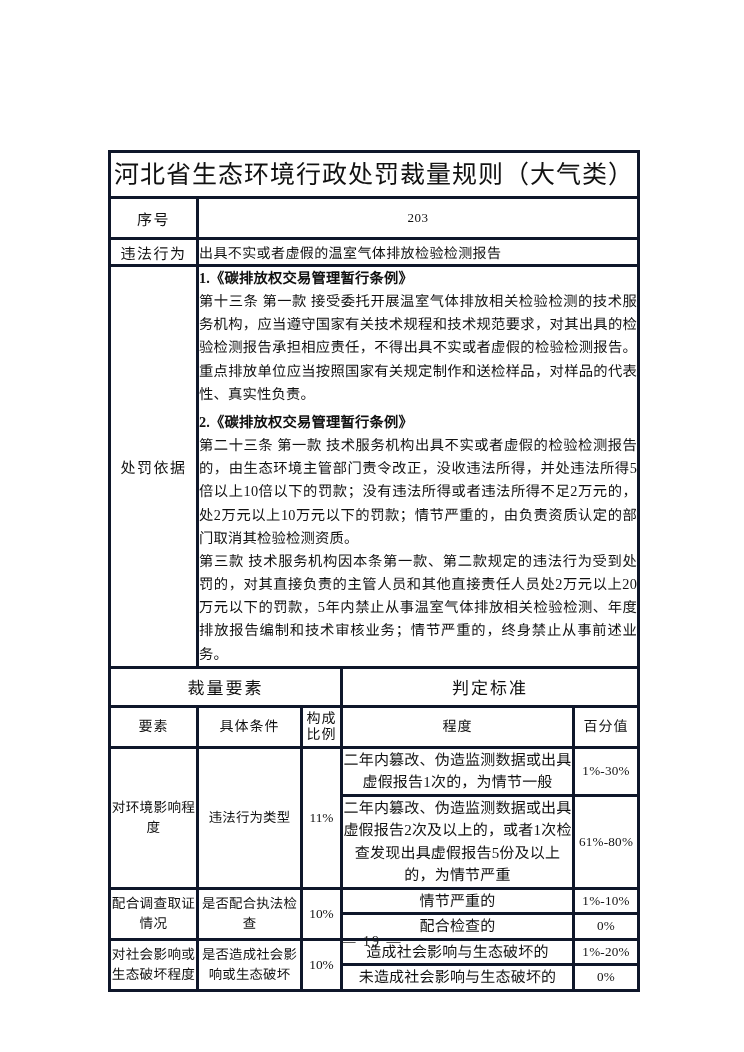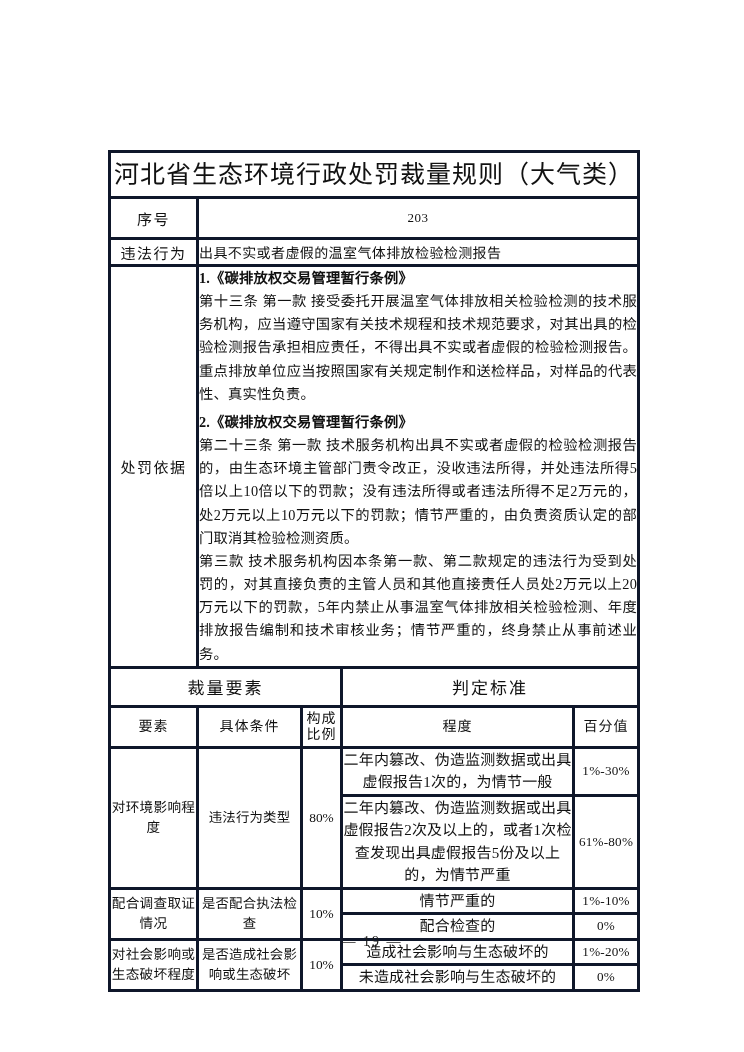--- a/index.html
+++ b/index.html
@@ -219,21 +219,21 @@
         <td class="crit-sub" style="line-height:1.1;">构成比例</td>
         <td class="crit-sub">程度</td>
         <td class="crit-sub">百分值</td>
       </tr>
 
       </tbody>
       <tbody id="criteria-body">
         <tr>
           <td class="crit-el" rowspan="2">对环境影响程度</td>
           <td class="crit-cond" rowspan="2">违法行为类型</td>
-          <td class="crit-ratio" rowspan="2">80%</td>
+          <td class="crit-ratio" rowspan="2">11%</td>
           <td class="crit-degree">二年内篡改、伪造监测数据或出具虚假报告1次的，为情节一般</td>
           <td class="crit-pct">1%-30%</td>
         </tr>
         <tr>
           <td class="crit-degree">二年内篡改、伪造监测数据或出具虚假报告2次及以上的，或者1次检查发现出具虚假报告5份及以上的，为情节严重</td>
           <td class="crit-pct">61%-80%</td>
         </tr>
         <tr>
           <td class="crit-el" rowspan="2">配合调查取证情况</td>
           <td class="crit-cond" rowspan="2">是否配合执法检查</td>

